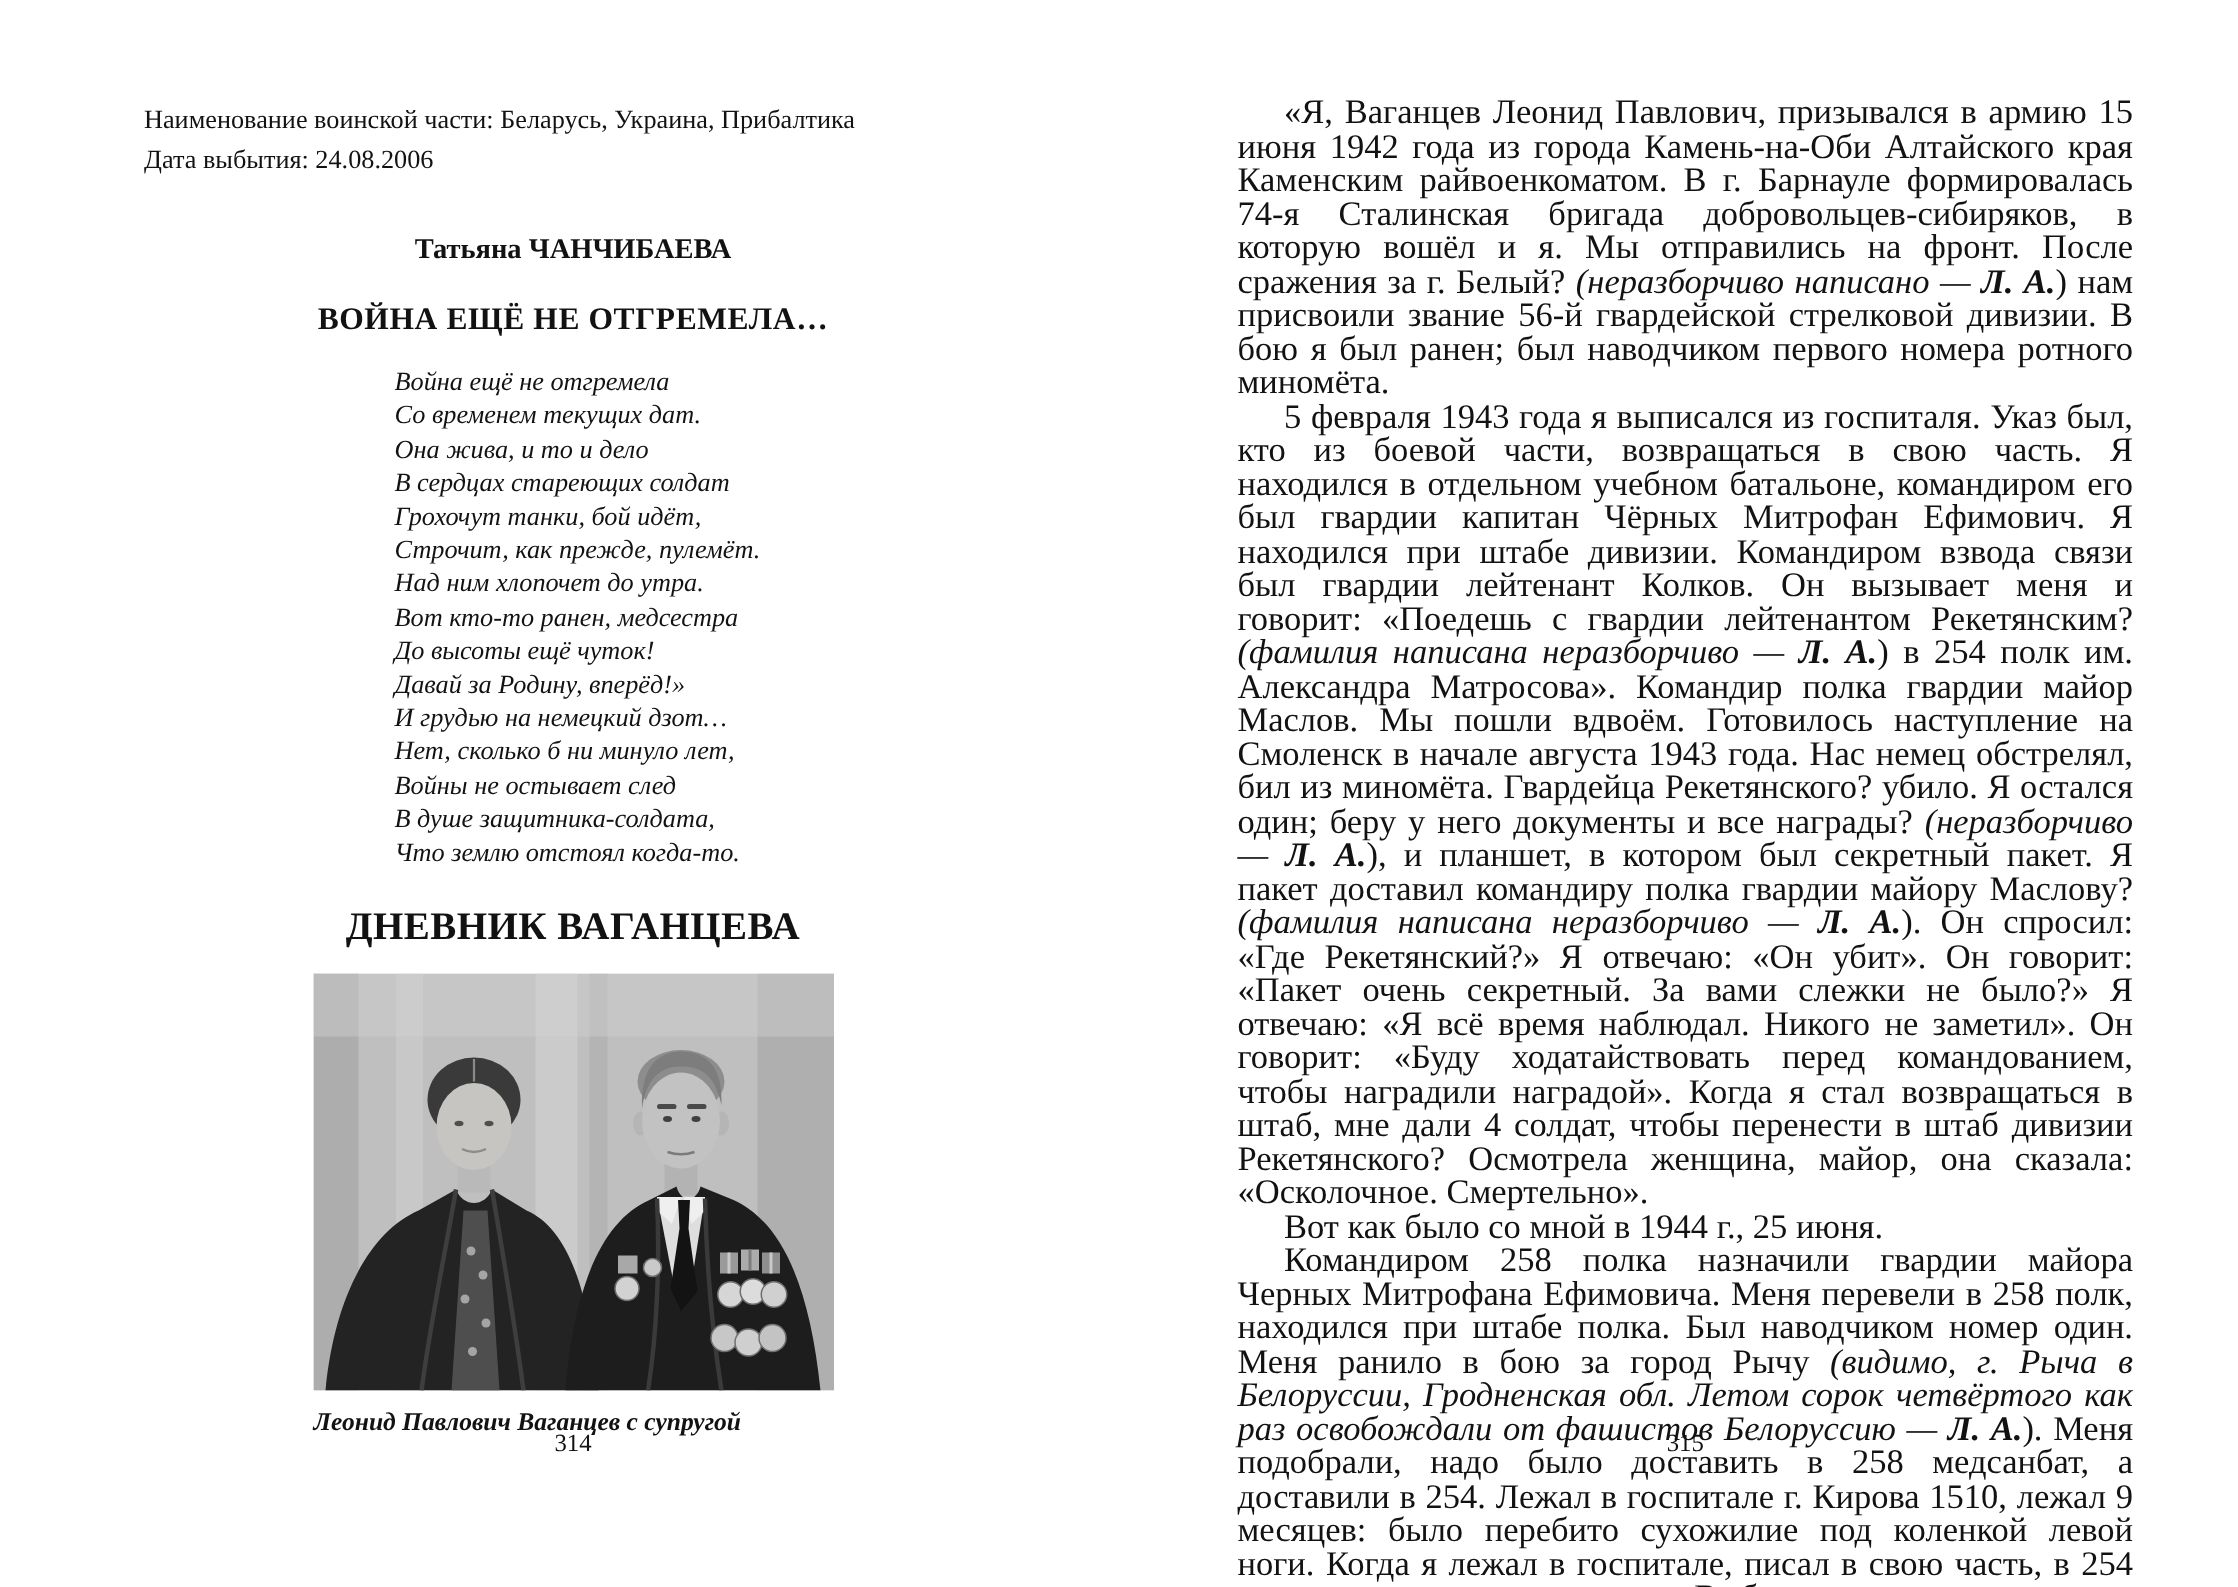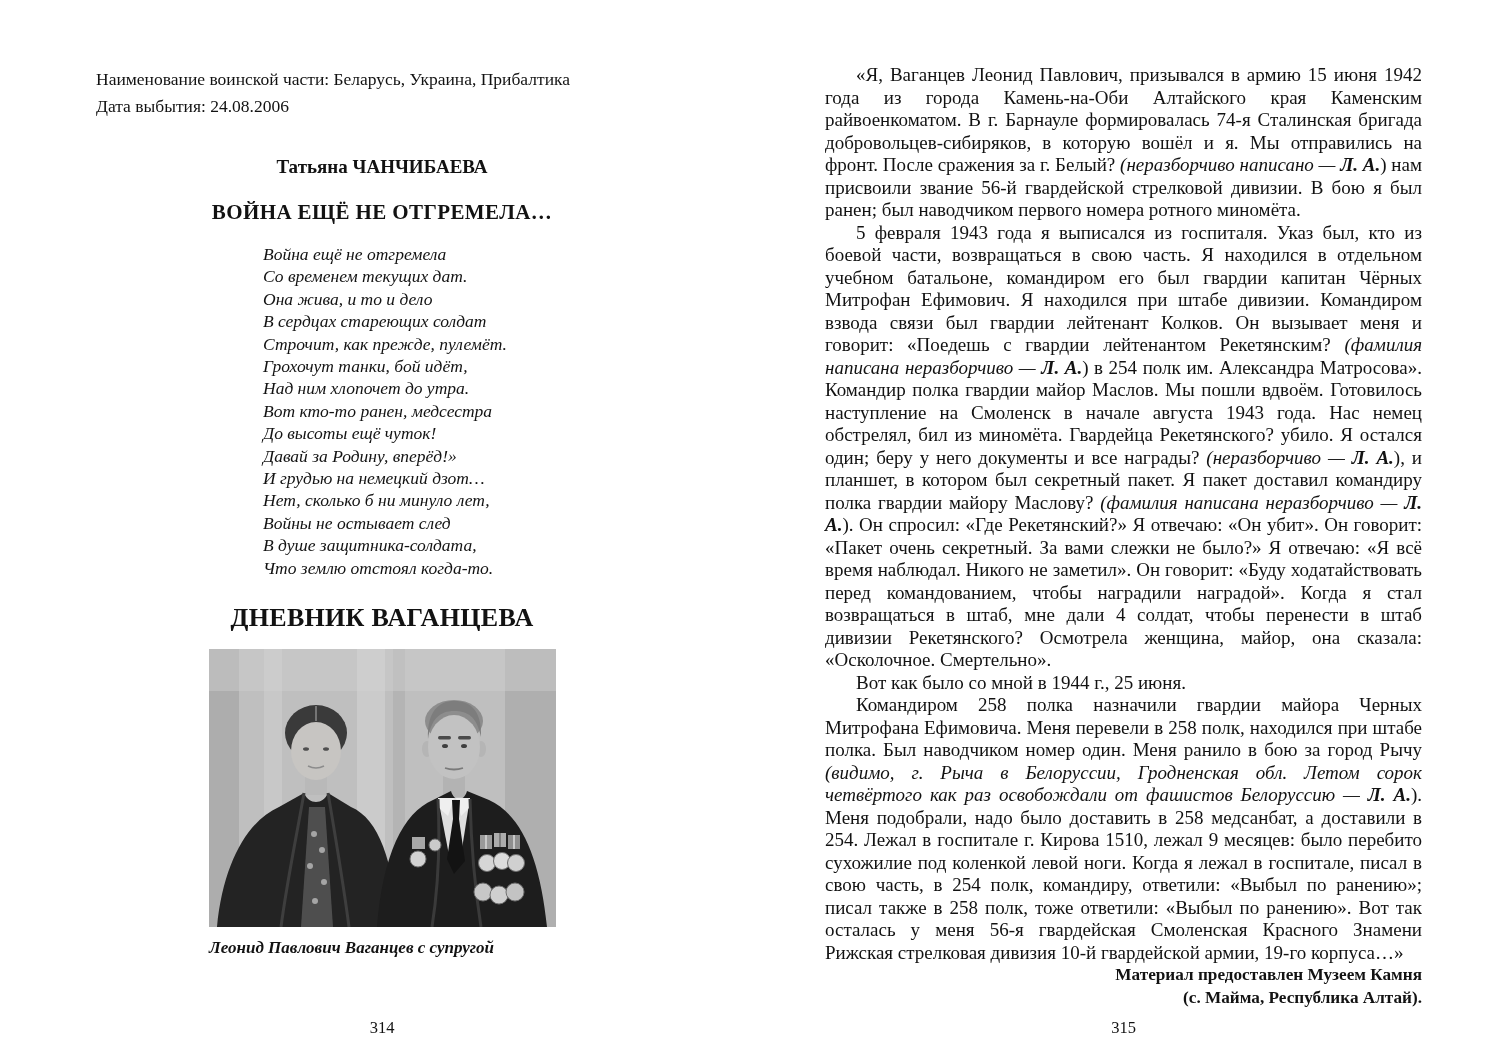--- a/index.html
+++ b/index.html
@@ -20,50 +20,50 @@
 
   .poem { margin: 18px 0 0 167px; font-style: italic; font-size: 17.5px; line-height: 22.4px; }
 
   .diary-heading { margin-top: 24px; text-align: center; font-weight: bold; font-size: 26px; letter-spacing: .3px; }
 
   .photo-wrap { margin: 16px 0 0 113px; width: 347px; height: 278px; font-size: 0; }
   .photo-wrap svg { display: block; }
   .caption { margin: 11px 0 0 113px; width: 347px; text-align: left;
              font-weight: bold; font-style: italic; font-size: 17px; }
 
-  .memoir p { margin: 0; text-indent: 31px; font-size: 19px; line-height: 22.5px;
+  .memoir p { margin: 0; text-indent: 31px; font-size: 23px; line-height: 22.5px;
               text-align: justify; }
   .i  { font-style: italic; }
   .bi { font-style: italic; font-weight: bold; }
 
   .credit { font-weight: bold; font-size: 17.2px; line-height: 22.5px; text-align: right; }
 
-  .pagenum { position: absolute; top: 1018px; text-align: center; font-size: 16.5px; }
+  .pagenum { position: absolute; top: 952px; text-align: center; font-size: 16.5px; }
   .pagenum-left  { left: 96px;  width: 572px; }
   .pagenum-right { left: 825px; width: 597px; }
 </style>
 </head>
 <body>
 
 <div class="page left-page">
   <div class="service">
     <div>Наименование воинской части: Беларусь, Украина, Прибалтика</div>
     <div>Дата выбытия: 24.08.2006</div>
   </div>
 
   <div class="author">Татьяна ЧАНЧИБАЕВА</div>
   <div class="title">ВОЙНА ЕЩЁ НЕ ОТГРЕМЕЛА…</div>
 
   <div class="poem">
       <div>Война ещё не отгремела</div>
       <div>Со временем текущих дат.</div>
       <div>Она жива, и то и дело</div>
       <div>В сердцах стареющих солдат</div>
+      <div>Грохочут танки, бой идёт,</div>
       <div>Строчит, как прежде, пулемёт.</div>
-      <div>Грохочут танки, бой идёт,</div>
       <div>Над ним хлопочет до утра.</div>
       <div>Вот кто-то ранен, медсестра</div>
       <div>До высоты ещё чуток!</div>
       <div>Давай за Родину, вперёд!»</div>
       <div>И грудью на немецкий дзот…</div>
       <div>Нет, сколько б ни минуло лет,</div>
       <div>Войны не остывает след</div>
       <div>В душе защитника-солдата,</div>
       <div>Что землю отстоял когда-то.</div>
     </div>

